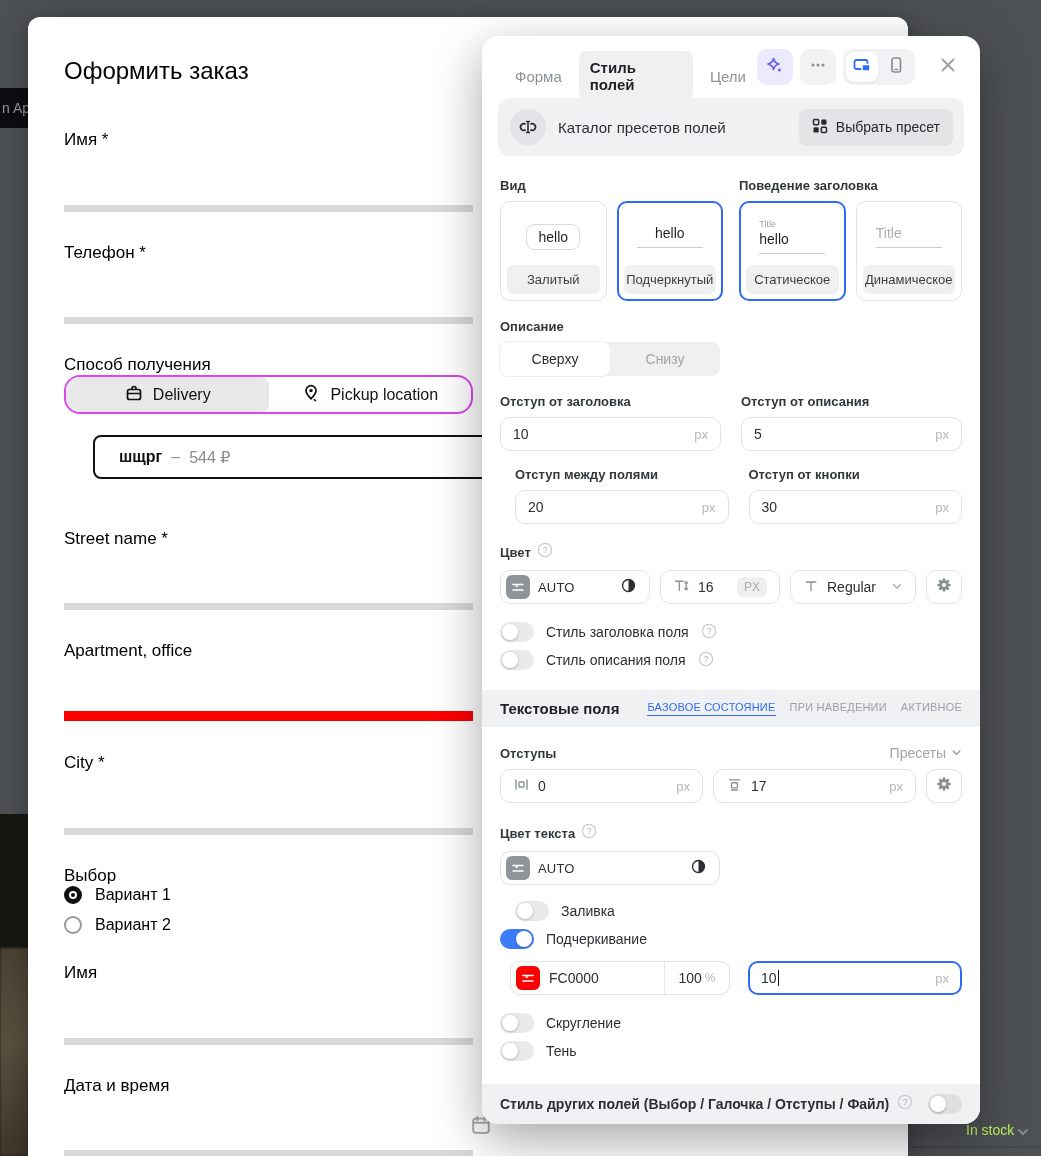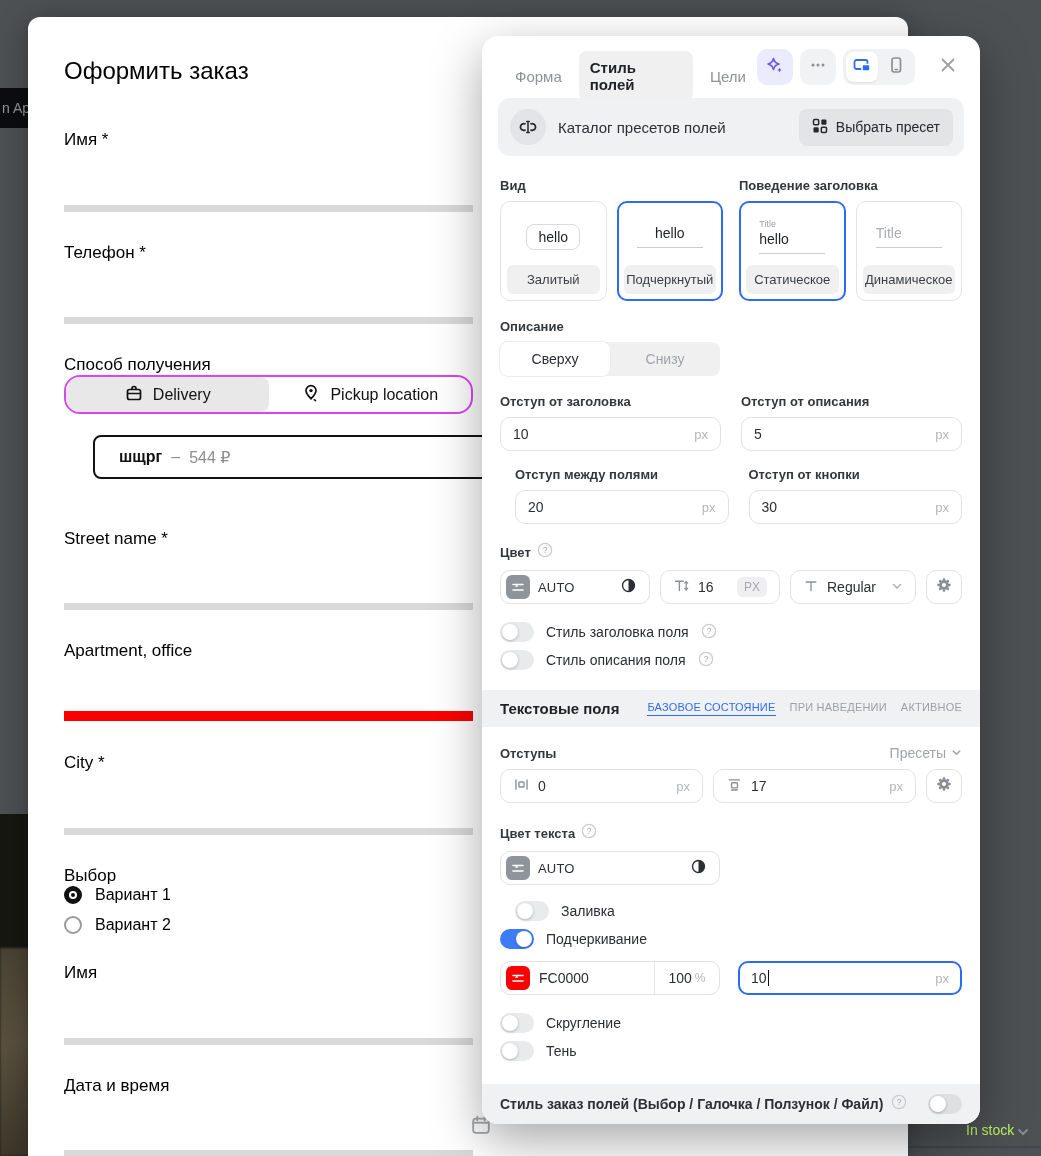--- a/index.html
+++ b/index.html
@@ -80,21 +80,21 @@
   .card-prev { flex:1; display:flex; flex-direction:column; align-items:center; justify-content:center; }
   .card-pill { height:29px; background:#F0F0F1; border-radius:6px; display:flex; align-items:center;
     justify-content:center; font-size:13px; color:#3A3E43; white-space:nowrap; overflow:hidden;}
   .hello-filled { border:1.5px solid #D8DADC; border-radius:8px; padding:4px 11px; font-size:14px; color:#1E2125;}
   .hello-under { font-size:14px; color:#1E2125; border-bottom:1.5px solid #C9CBCE; padding:0 0 6px;
     width:66px; text-align:center; }
   .mini-title { font-size:9px; color:#9CA0A5; width:66px; text-align:left; margin-bottom:2px; }
   .hello-under.left { text-align:left; }
   .title-ghost { color:#A9ADB2; }
 
-  .mt18{margin-top:18px;} .mt16{margin-top:16px;margin-left:15px;} .mt20{margin-top:20px;} .mt12{margin-top:12px;} .mt8{margin-top:8px;} .mb8{margin-bottom:8px;}
+  .mt18{margin-top:18px;} .mt16{margin-top:16px;margin-left:15px;} .mt20{margin-top:20px;} .mt12{margin-top:12px;margin-left:10px;} .mt8{margin-top:8px;} .mb8{margin-bottom:8px;}
 
   .seg2 { width:220px; height:34px; background:#F0F0F1; border-radius:8px; display:flex; }
   .seg2-opt { flex:1; display:flex; align-items:center; justify-content:center; font-size:14px; color:#A0A4AA; border-radius:8px;}
   .seg2-opt.sel { background:#fff; color:#2B2E33; box-shadow:0 0 0 1px #ECECEE; }
 
   .two-col { display:grid; grid-template-columns:1fr 1fr; gap:20px; }
   .inp { height:34px; border:1px solid #E1E2E4; border-radius:10px; display:flex; align-items:center;
     padding:0 12px; font-size:14px; color:#2B2E33; background:#fff; gap:8px;}
   .inp .unit { margin-left:auto; font-size:13px; color:#B3B7BC; }
   .inp.focus { border:2px solid #2E6BF2; padding:0 11px; }
@@ -585,20 +585,20 @@
       <span class="tgl"></span>
       <span>Скругление</span>
     </div>
     <div class="toggle-row mt8">
       <span class="tgl"></span>
       <span>Тень</span>
     </div>
   </div>
 
   <div class="bottom-bar">
-    <span class="txt">Стиль заказ полей (Выбор / Галочка / Ползунок / Файл)</span>
+    <span class="txt">Стиль других полей (Выбор / Галочка / Отступы / Файл)</span>
     <span><svg width="16" height="16" viewBox="0 0 16 16">
           <circle cx="8" cy="8" r="6.6" fill="none" stroke="#C9CCD0" stroke-width="1.3"></circle>
           <text x="8" y="11" font-size="8.5" text-anchor="middle" fill="#A9ADB3" font-family="sans-serif">?</text>
         </svg></span>
     <span class="tgl"></span>
   </div>
 </div>
 
 </body></html>

